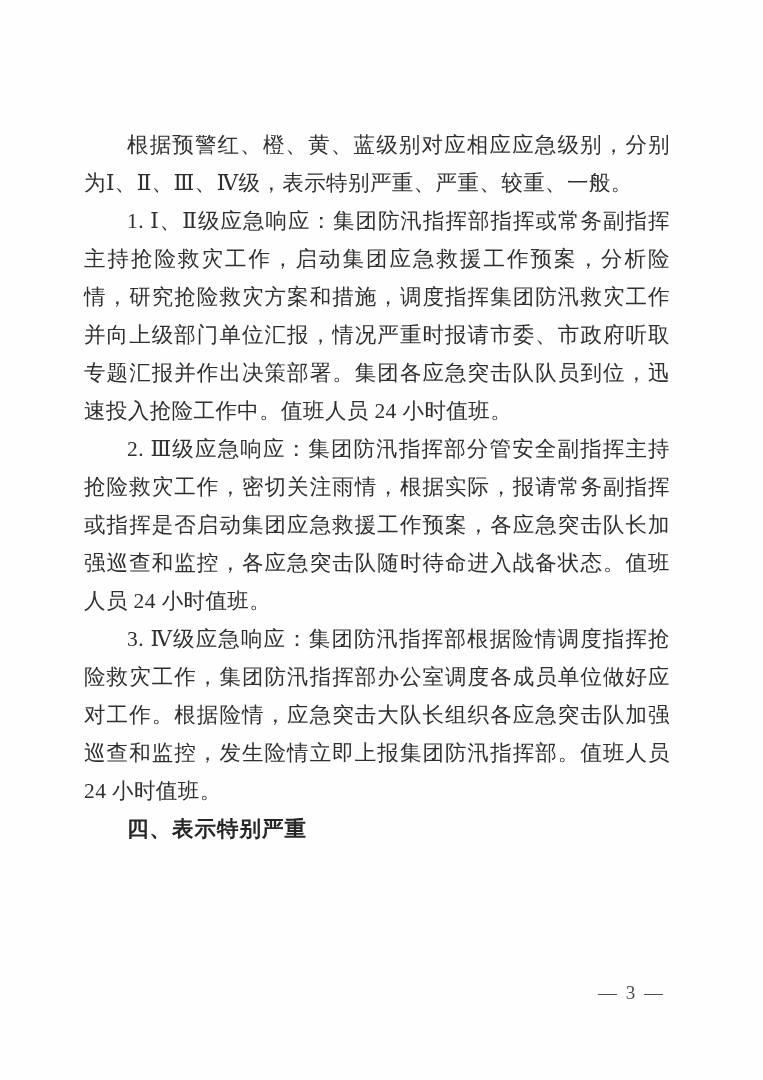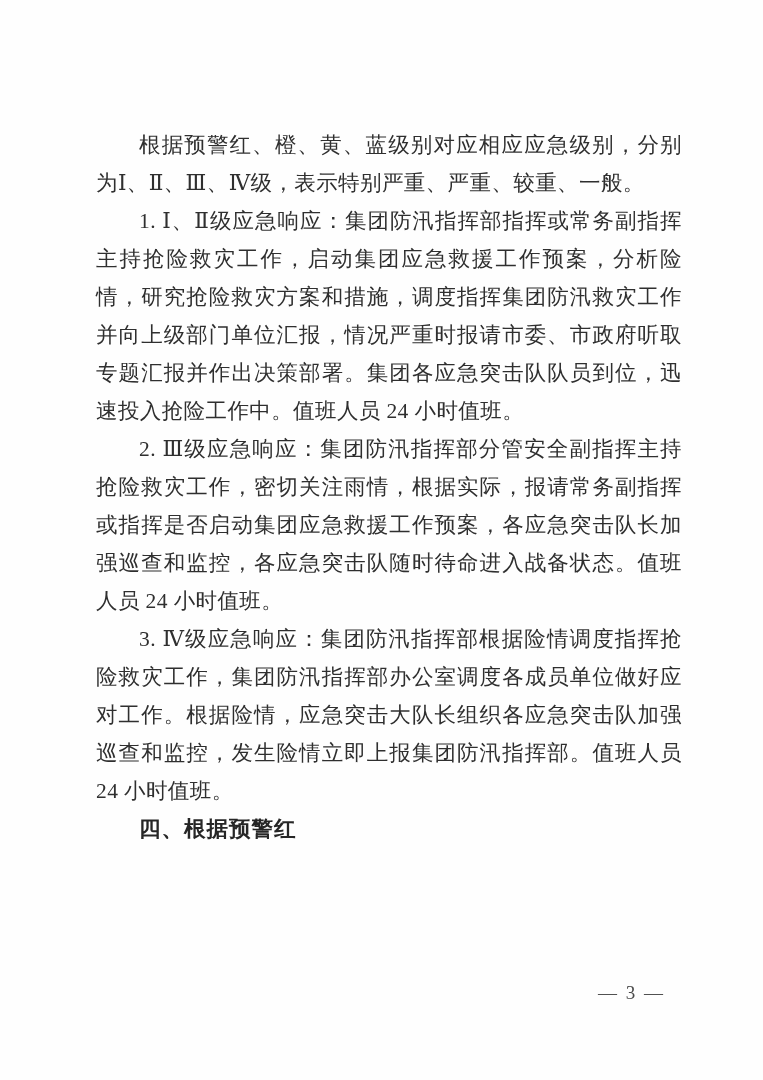--- a/index.html
+++ b/index.html
@@ -11,21 +11,21 @@
     position: relative;
     width: 763px;
     height: 1080px;
     background: #fefefe;
     overflow: hidden;
     font-family: "Liberation Serif", "DejaVu Serif", serif;
     color: #2f2f2f;
   }
   .content {
     position: absolute;
-    left: 96px;
+    left: 84px;
     top: 126px;
     width: 586px;
   }
   .body-para {
     margin: 0;
     font-size: 21.5px;
     line-height: 38px;
     text-indent: 2em;
     text-align: justify;
     text-align-last: left;
@@ -55,16 +55,16 @@
 </style>
 </head>
 <body>
 
 <div class="page">
   <div class="content">
     <p class="body-para">根据预警红、橙、黄、蓝级别对应相应应急级别，分别为Ⅰ、Ⅱ、Ⅲ、Ⅳ级，表示特别严重、严重、较重、一般。</p>
     <p class="body-para">1. Ⅰ、Ⅱ级应急响应：集团防汛指挥部指挥或常务副指挥主持抢险救灾工作，启动集团应急救援工作预案，分析险情，研究抢险救灾方案和措施，调度指挥集团防汛救灾工作并向上级部门单位汇报，情况严重时报请市委、市政府听取专题汇报并作出决策部署。集团各应急突击队队员到位，迅速投入抢险工作中。值班人员 24 小时值班。</p>
     <p class="body-para">2. Ⅲ级应急响应：集团防汛指挥部分管安全副指挥主持抢险救灾工作，密切关注雨情，根据实际，报请常务副指挥或指挥是否启动集团应急救援工作预案，各应急突击队长加强巡查和监控，各应急突击队随时待命进入战备状态。值班人员 24 小时值班。</p>
     <p class="body-para">3. Ⅳ级应急响应：集团防汛指挥部根据险情调度指挥抢险救灾工作，集团防汛指挥部办公室调度各成员单位做好应对工作。根据险情，应急突击大队长组织各应急突击队加强巡查和监控，发生险情立即上报集团防汛指挥部。值班人员 24 小时值班。</p>
-    <h3 class="section-heading">四、根据预警红</h3>
+    <h3 class="section-heading">四、表示特别严重</h3>
   </div>
   <div class="page-number">— 3 —</div>
 </div>
 
 </body></html>

